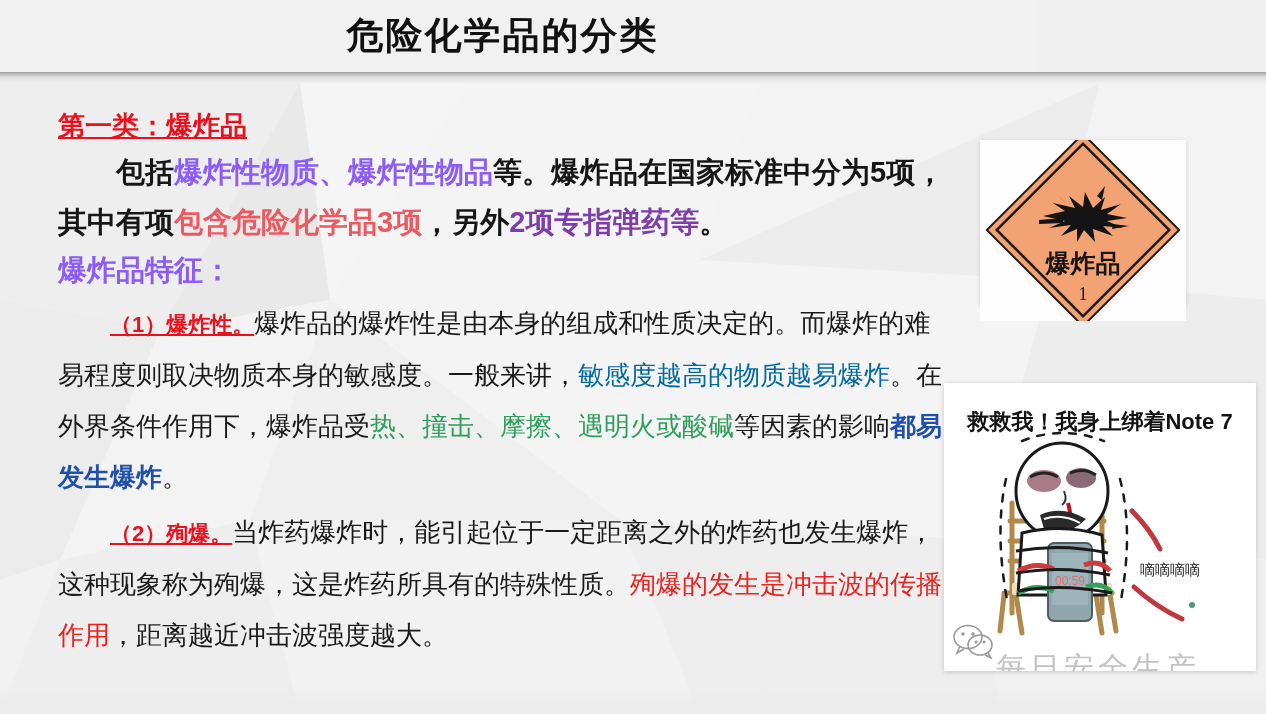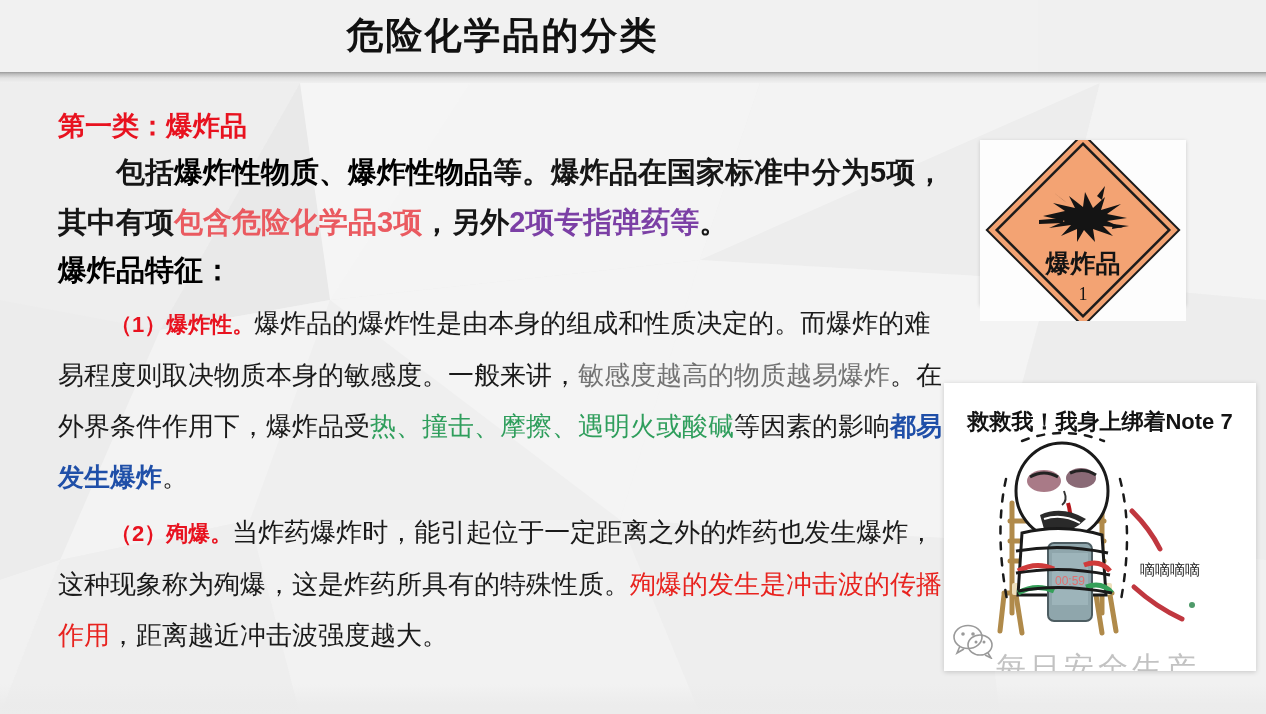--- a/index.html
+++ b/index.html
@@ -123,29 +123,29 @@
     color: #1a1a1a;
     margin-top: 4px;
   }
   .p-body .indent { display: inline-block; width: 52px; }
   .p-body .marker {
     font-weight: bold;
     font-family: "Liberation Sans", "DejaVu Sans", sans-serif;
     font-size: 22px;
   }
 
-  .c-red      { color: #e8121f; }
+  .c-red      { color: #e8121f; text-decoration: underline; }
   .c-redsoft  { color: #ea5a60; }
-  .c-blue     { color: #000000; }
+  .c-blue     { color: #8b5cf6; }
   .c-purple   { color: #7b3fa5; }
   .c-green    { color: #2f9e5c; }
   .c-darkblue { color: #1f4fa8; font-weight: bold; }
   .c-dark     { color: #161616; }
   .c-redtext  { color: #e8231f; }
-  .c-purpletext { color: #737373; }
+  .c-purpletext { color: #0369a1; }
 
   
   .placard-wrap {
     position: absolute;
     left: 980px;
     top: 57px;
     width: 206px;
     height: 165px;
     background: #15803d;
     box-shadow: 0 1px 4px rgba(0,0,0,0.16);

